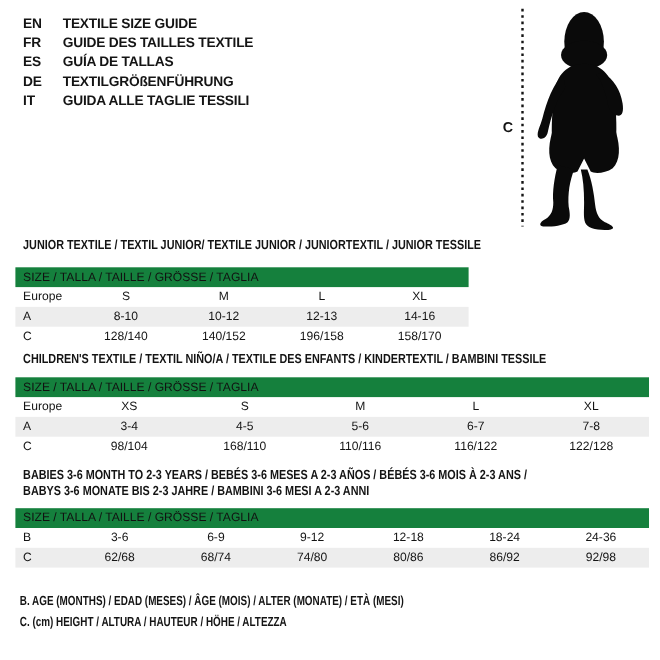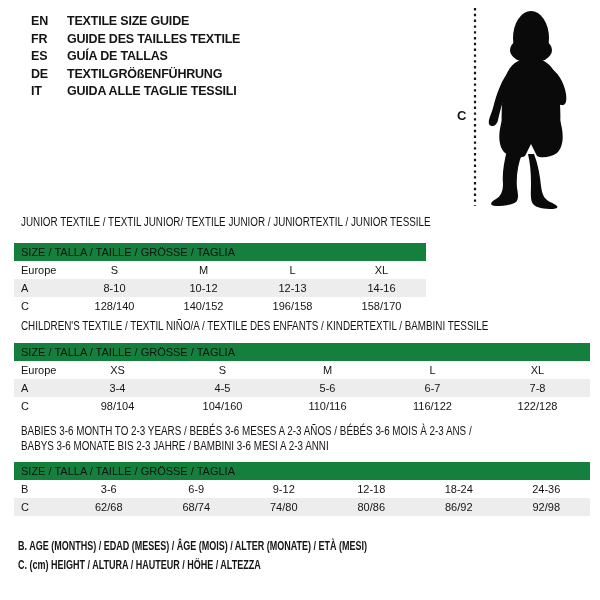--- a/index.html
+++ b/index.html
@@ -5,28 +5,28 @@
   html,body{margin:0;padding:0;background:#fff;}
   #canvas{
     position:relative;width:600px;height:600px;background:#ffffff;
     font-family:"Liberation Sans","DejaVu Sans",sans-serif;
     color:#141414;overflow:hidden;
   }
   
   .lang{position:absolute;left:21px;top:13px;}
   .lang-row{display:flex;height:17.5px;line-height:17.5px;
     font-size:12.5px;font-weight:700;letter-spacing:-0.2px;}
-  .lang-code{width:36px;flex:0 0 36px;margin-left:10px;}
+  .lang-code{width:36px;flex:0 0 36px;}
   
   .fig{position:absolute;left:440px;top:0;width:160px;height:215px;}
   
   .cond{display:inline-block;transform:scaleX(0.82);transform-origin:0 50%;white-space:nowrap;}
   .cond2{display:inline-block;transform:scaleX(0.75);transform-origin:0 50%;white-space:nowrap;}
   
-  .tbl-title{position:absolute;left:21px;font-size:12px;font-weight:400;line-height:15px;white-space:nowrap;}
+  .tbl-title{position:absolute;left:21px;font-size:12px;font-weight:700;line-height:15px;white-space:nowrap;}
   
   .tbl{position:absolute;left:14px;font-size:11px;}
   .thead{height:18px;line-height:18px;background:#15803d;color:#111;
     padding-left:7px;box-sizing:border-box;}
   .trow{display:flex;height:18px;line-height:18px;}
   .trow.alt{background:#ededed;}
   .lab{flex:0 0 56px;padding-left:7px;box-sizing:border-box;text-align:left;}
   .t-wide .lab{flex-basis:51px;}
   .val{flex:1;text-align:center;}
   #tbl-junior{top:243px;width:412px;}
@@ -131,21 +131,21 @@
       <span class="lab">A</span>
       <span class="val">3-4</span>
       <span class="val">4-5</span>
       <span class="val">5-6</span>
       <span class="val">6-7</span>
       <span class="val">7-8</span>
     </div>
     <div class="trow">
       <span class="lab">C</span>
       <span class="val">98/104</span>
-      <span class="val">104/160</span>
+      <span class="val">168/110</span>
       <span class="val">110/116</span>
       <span class="val">116/122</span>
       <span class="val">122/128</span>
     </div>
   </div>
 
   <div class="tbl-title" id="title-babies">
     <div><span class="cond">BABIES 3-6 MONTH TO 2-3 YEARS / BEBÉS 3-6 MESES A 2-3 AÑOS / BÉBÉS 3-6 MOIS À 2-3 ANS /</span></div>
     <div><span class="cond">BABYS 3-6 MONATE BIS 2-3 JAHRE / BAMBINI 3-6 MESI A 2-3 ANNI</span></div>
   </div>

